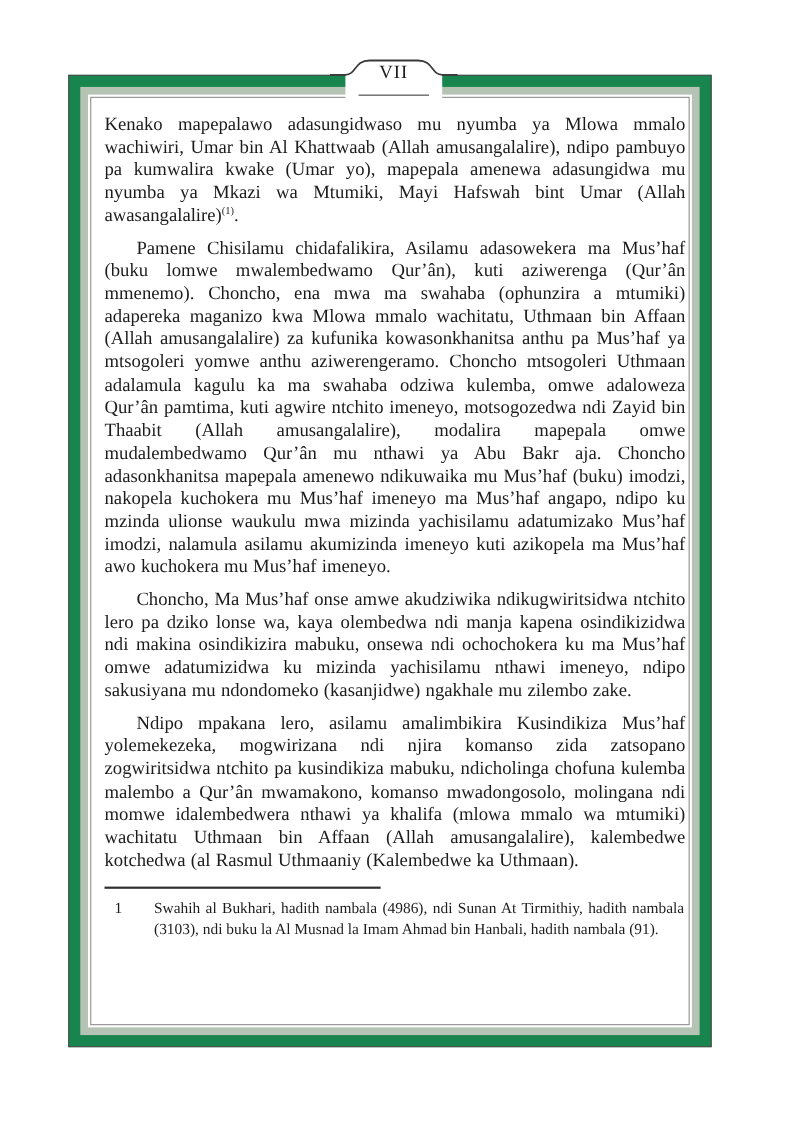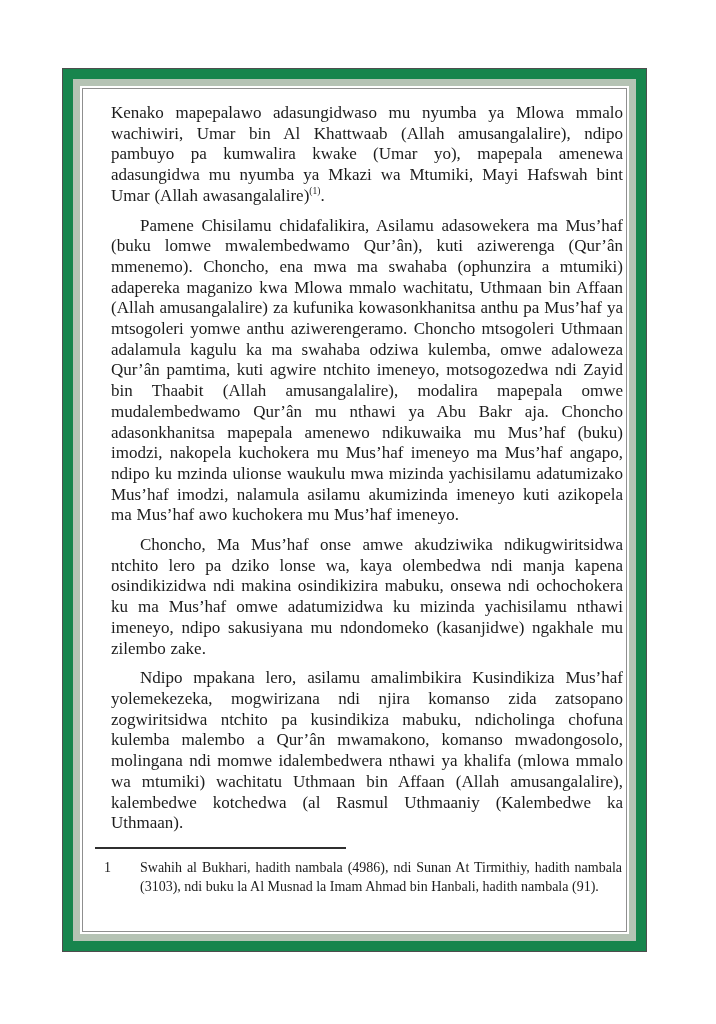--- a/index.html
+++ b/index.html
@@ -35,21 +35,21 @@
     letter-spacing:1px; color:#1c1c1c;
   }
   .tab-rule {
     position:absolute; top:36px; left:calc(50% - 32px); width:64px; height:0;
     border-top:1.6px solid #3f3f3f;
   }
 
   
   .body-text p {
     font-size:17px; line-height:20.7px; text-align:justify;
-    color:#1c1c1c; margin:0 0 9px 16px; word-spacing:0.5px;
+    color:#1c1c1c; margin:0 0 9px 0; word-spacing:0.5px;
   }
   .para-indent { text-indent:29px; }
   sup.fn-ref { font-size:9.5px; vertical-align:super; line-height:0; }
 
   
   .footnote-sep {
     width:251px; border:none; border-top:2px solid #2f2f2f;
     margin:13px 0 9px 0;
   }
   .footnote { display:flex; font-size:14px; line-height:19.4px; color:#1c1c1c; }
@@ -79,14 +79,22 @@
 
         <div class="footnote">
           <span class="fn-num">1</span>
           <span class="fn-text">Swahih al Bukhari, hadith nambala (4986), ndi Sunan At Tirmithiy, hadith nambala (3103), ndi buku la Al Musnad la Imam Ahmad bin Hanbali, hadith nambala (91).</span>
         </div>
 
       </div>
     </div>
   </div>
 
+  <div class="tab">
+    <svg width="124" height="44" viewBox="0 0 124 44">
+      <path d="M18,18 C28,18 26,5 40,5 L84,5 C98,5 96,18 106,18 L106,41 L18,41 Z" fill="#ffffff" stroke="none"></path>
+      <path d="M4,18 L18,18 C28,18 26,5 40,5 L84,5 C98,5 96,18 106,18 L120,18" fill="none" stroke="#3a3a3a" stroke-width="1.6"></path>
+    </svg>
+    <div class="tab-num">VII</div>
+    <div class="tab-rule"></div>
+  </div>
 
 </div>
 
 </body></html>

